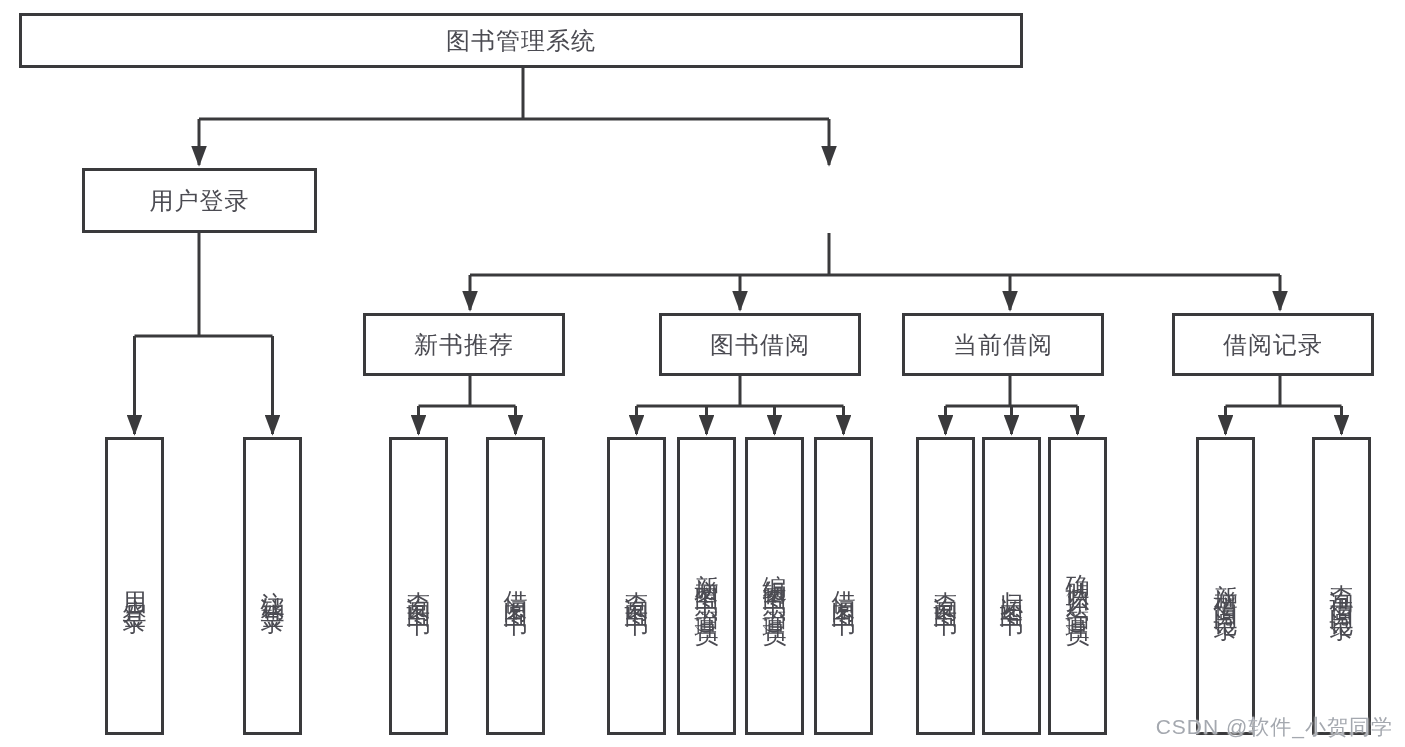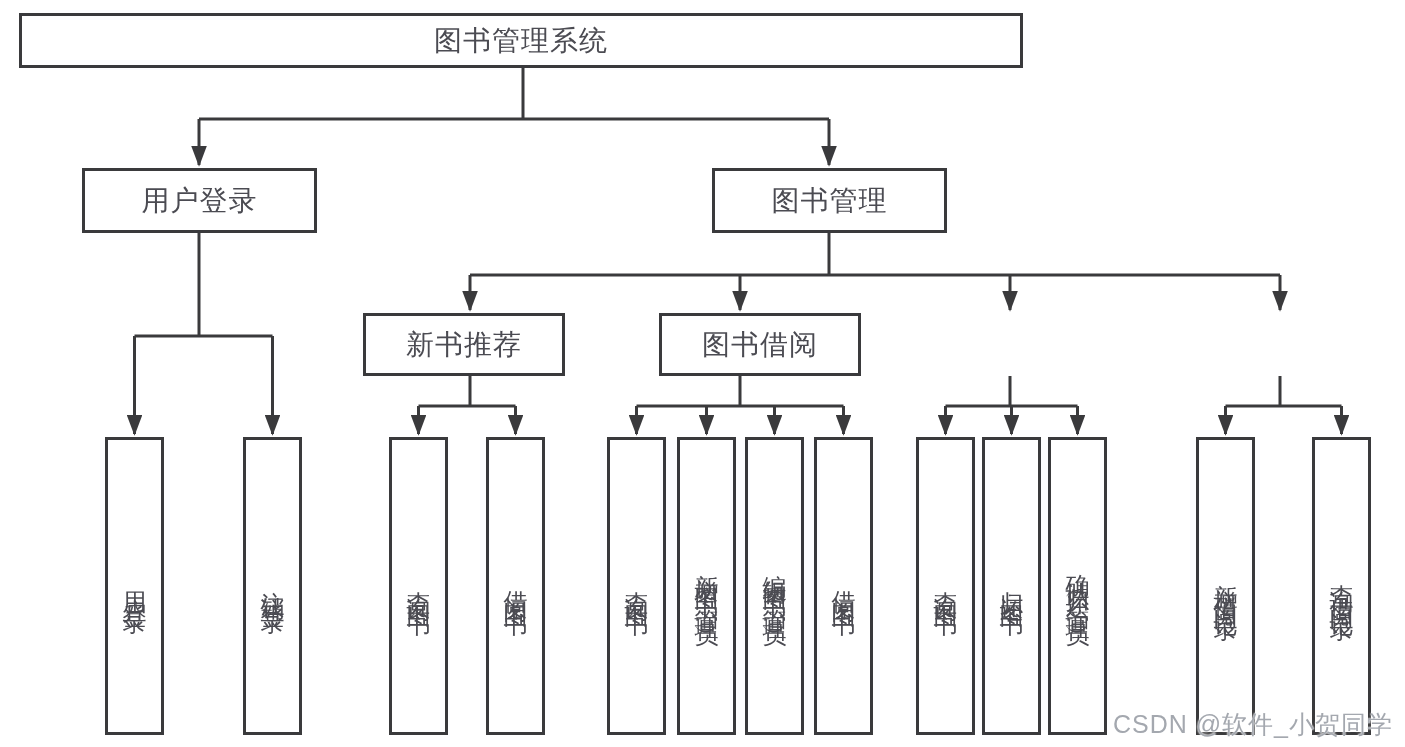--- a/index.html
+++ b/index.html
@@ -21,21 +21,21 @@
     position: absolute;
     background: #ffffff;
     border: 3px solid #3a3a3c;
     box-sizing: border-box;
     display: flex;
     align-items: center;
     justify-content: center;
     color: #4b4b52;
     z-index: 2;
   }
-  .h-node { font-size: 28px; letter-spacing: 1px; }
+  .h-node { font-size: 24px; letter-spacing: 1px; }
   #n-root { left: 19px;  top: 13px;  width: 1004px; height: 55px; }
   #n-login{ left: 82px;  top: 168px; width: 235px;  height: 65px; }
   #n-mgmt { left: 712px; top: 168px; width: 235px;  height: 65px; }
   .l3 { top: 313px; width: 202px; height: 63px; }
   #n-l3-0 { left: 363px; }
   #n-l3-1 { left: 633px; margin-left: 26px; }
   #n-l3-2 { left: 902px; }
   #n-l3-3 { left: 1172px; }
   .leaf { top: 437px; width: 59px; height: 298px; }
   .leaf .vtext {
@@ -56,21 +56,21 @@
   #n-leaf-7  { left: 814px; }
   #n-leaf-8  { left: 916px; }
   #n-leaf-9  { left: 982px; }
   #n-leaf-10 { left: 1048px; }
   #n-leaf-11 { left: 1196px; }
   #n-leaf-12 { left: 1312px; }
   .watermark {
     position: absolute;
     right: 12px;
     bottom: 6px;
-    font-size: 25px;
+    font-size: 21px;
     color: #a4a8af;
     letter-spacing: 1px;
     z-index: 5;
     text-shadow: 0 0 2px #ffffff, 0 0 2px #ffffff;
   }
 </style>
 </head>
 <body>
 
 <div class="canvas">
@@ -118,29 +118,32 @@
     </g>
   </svg>
 
   <div class="node h-node" id="n-root">
     <span>图书管理系统</span>
   </div>
 
   <div class="node h-node" id="n-login">
     <span>用户登录</span>
   </div>
-  <div class="node h-node" id="n-mgmt">
-    <span>图书管理</span>
-  </div>
 
   <div class="node h-node l3" id="n-l3-0">
     <span>新书推荐</span>
   </div>
   <div class="node h-node l3" id="n-l3-1">
     <span>图书借阅</span>
+  </div>
+  <div class="node h-node l3" id="n-l3-2">
+    <span>当前借阅</span>
+  </div>
+  <div class="node h-node l3" id="n-l3-3">
+    <span>借阅记录</span>
   </div>
 
   <div class="node leaf" id="n-leaf-0">
     <span class="vtext">用户登录</span>
   </div>
   <div class="node leaf" id="n-leaf-1">
     <span class="vtext">注销登录</span>
   </div>
   <div class="node leaf" id="n-leaf-2">
     <span class="vtext">查询图书</span>

